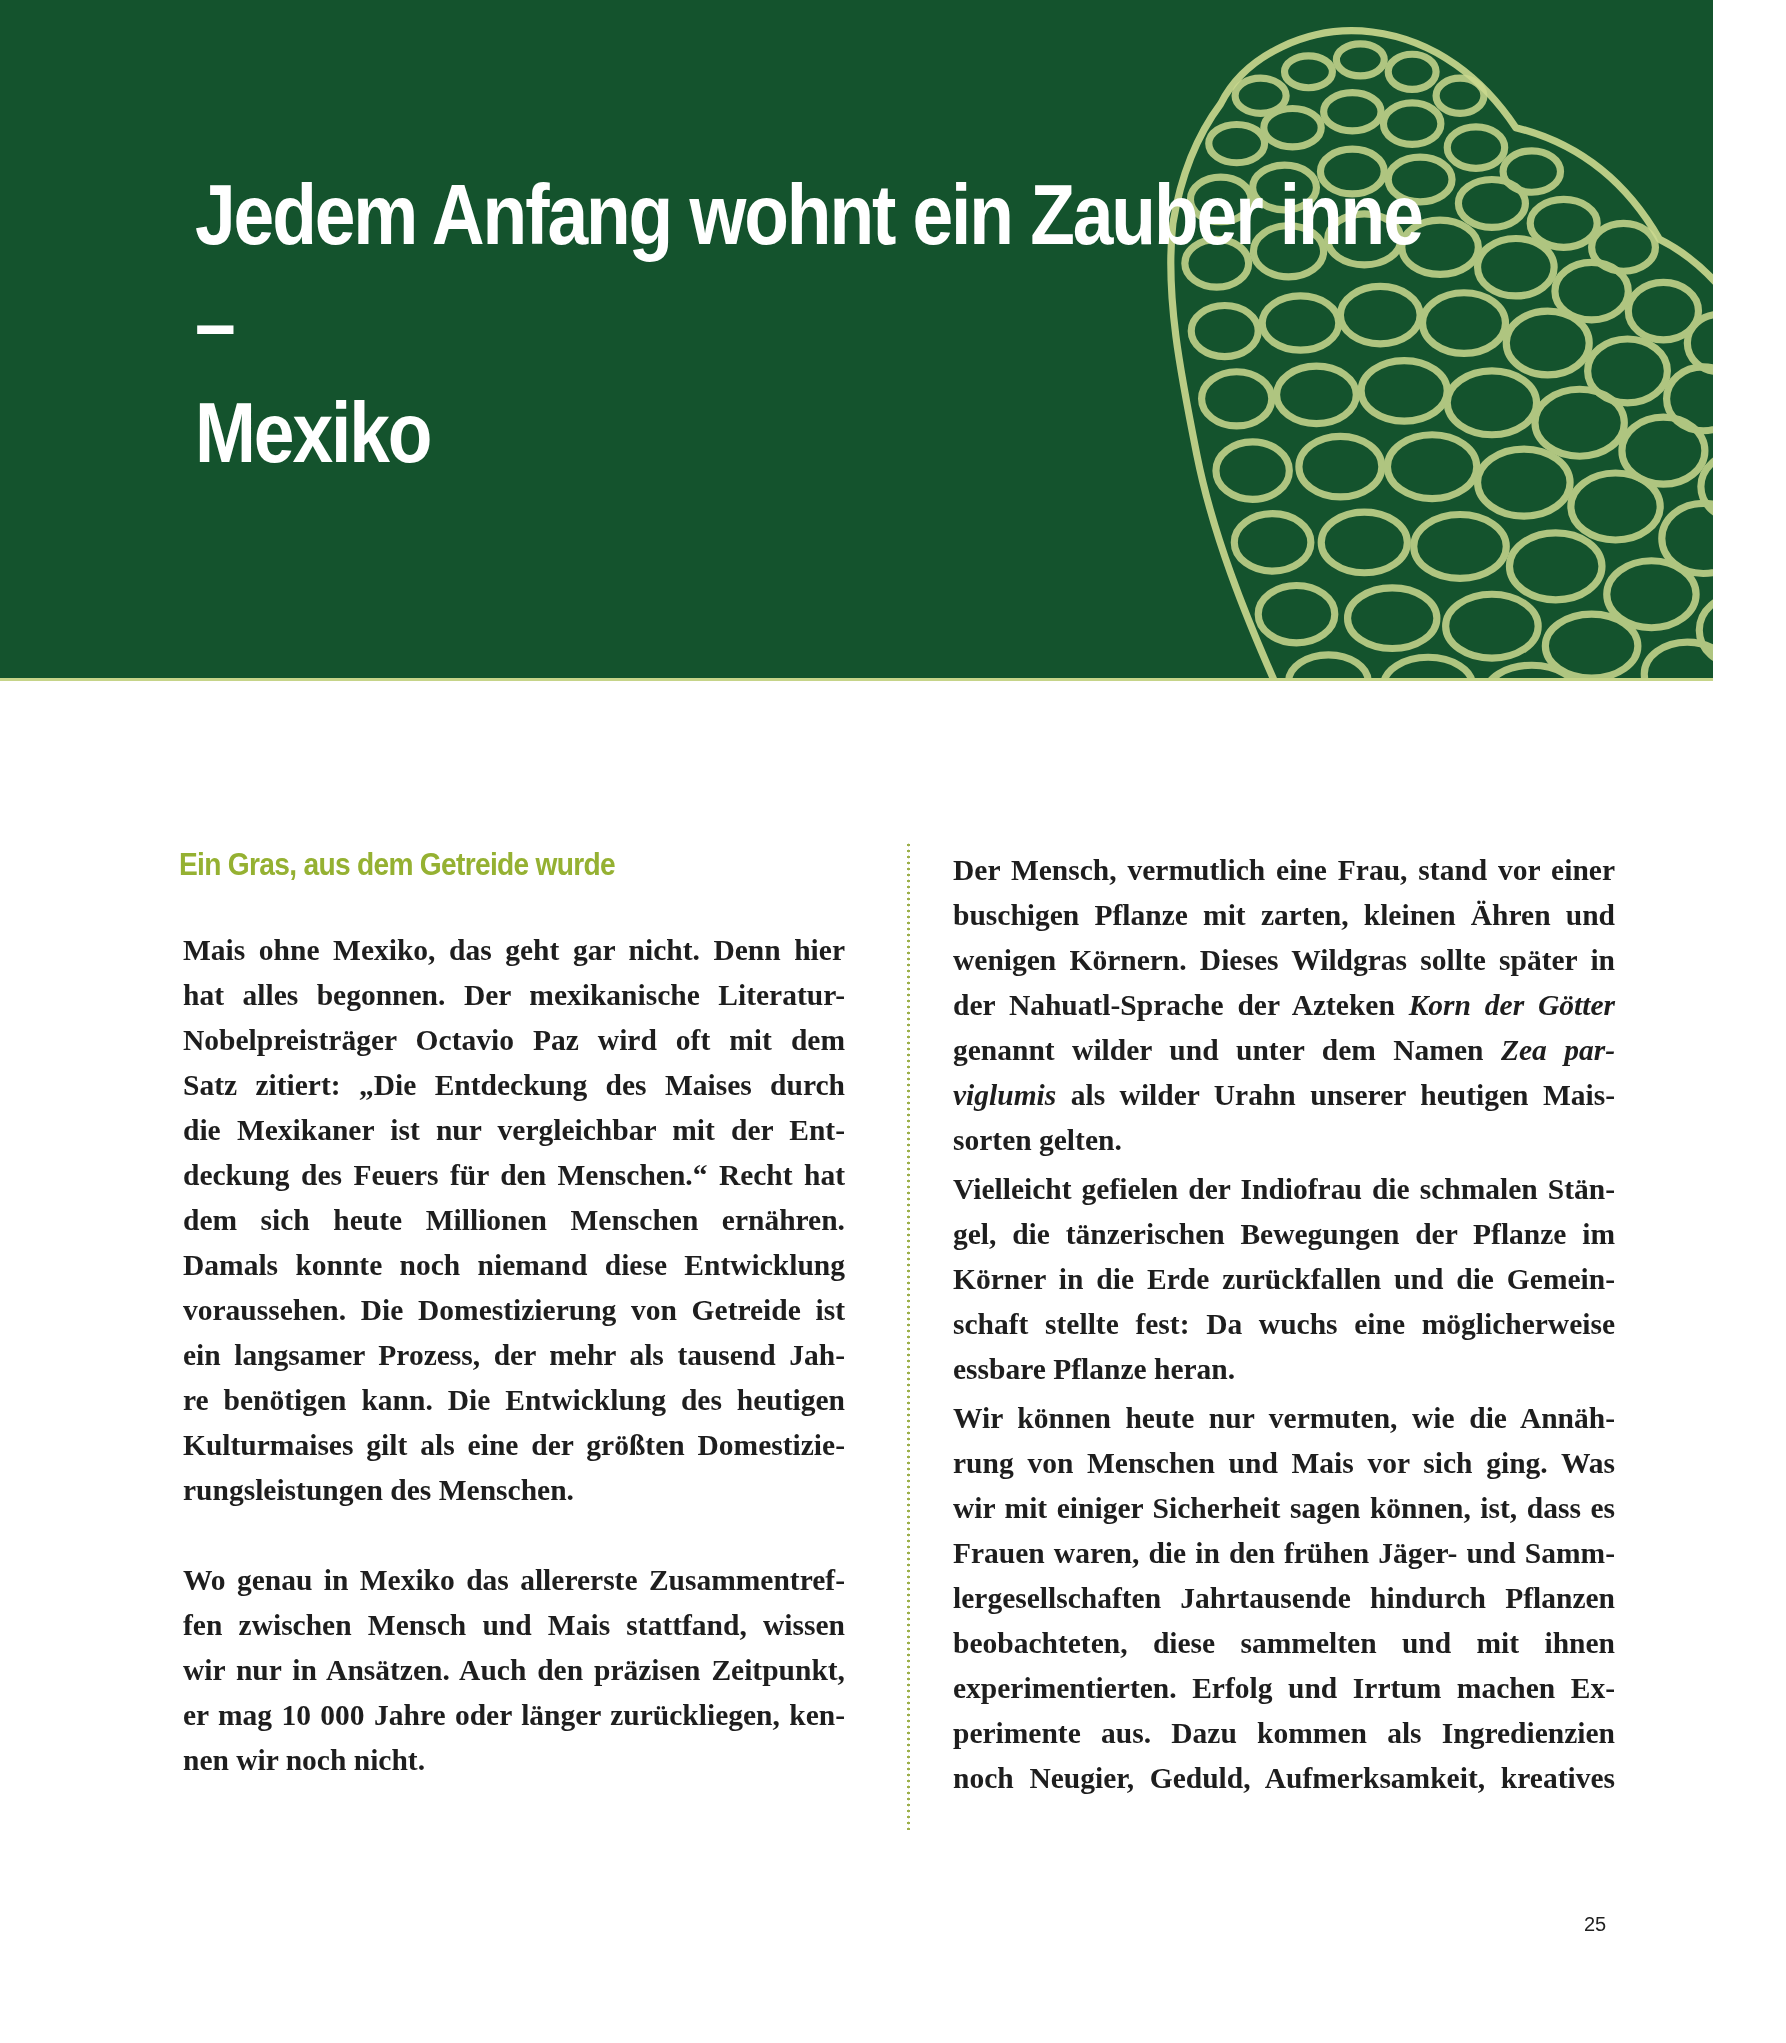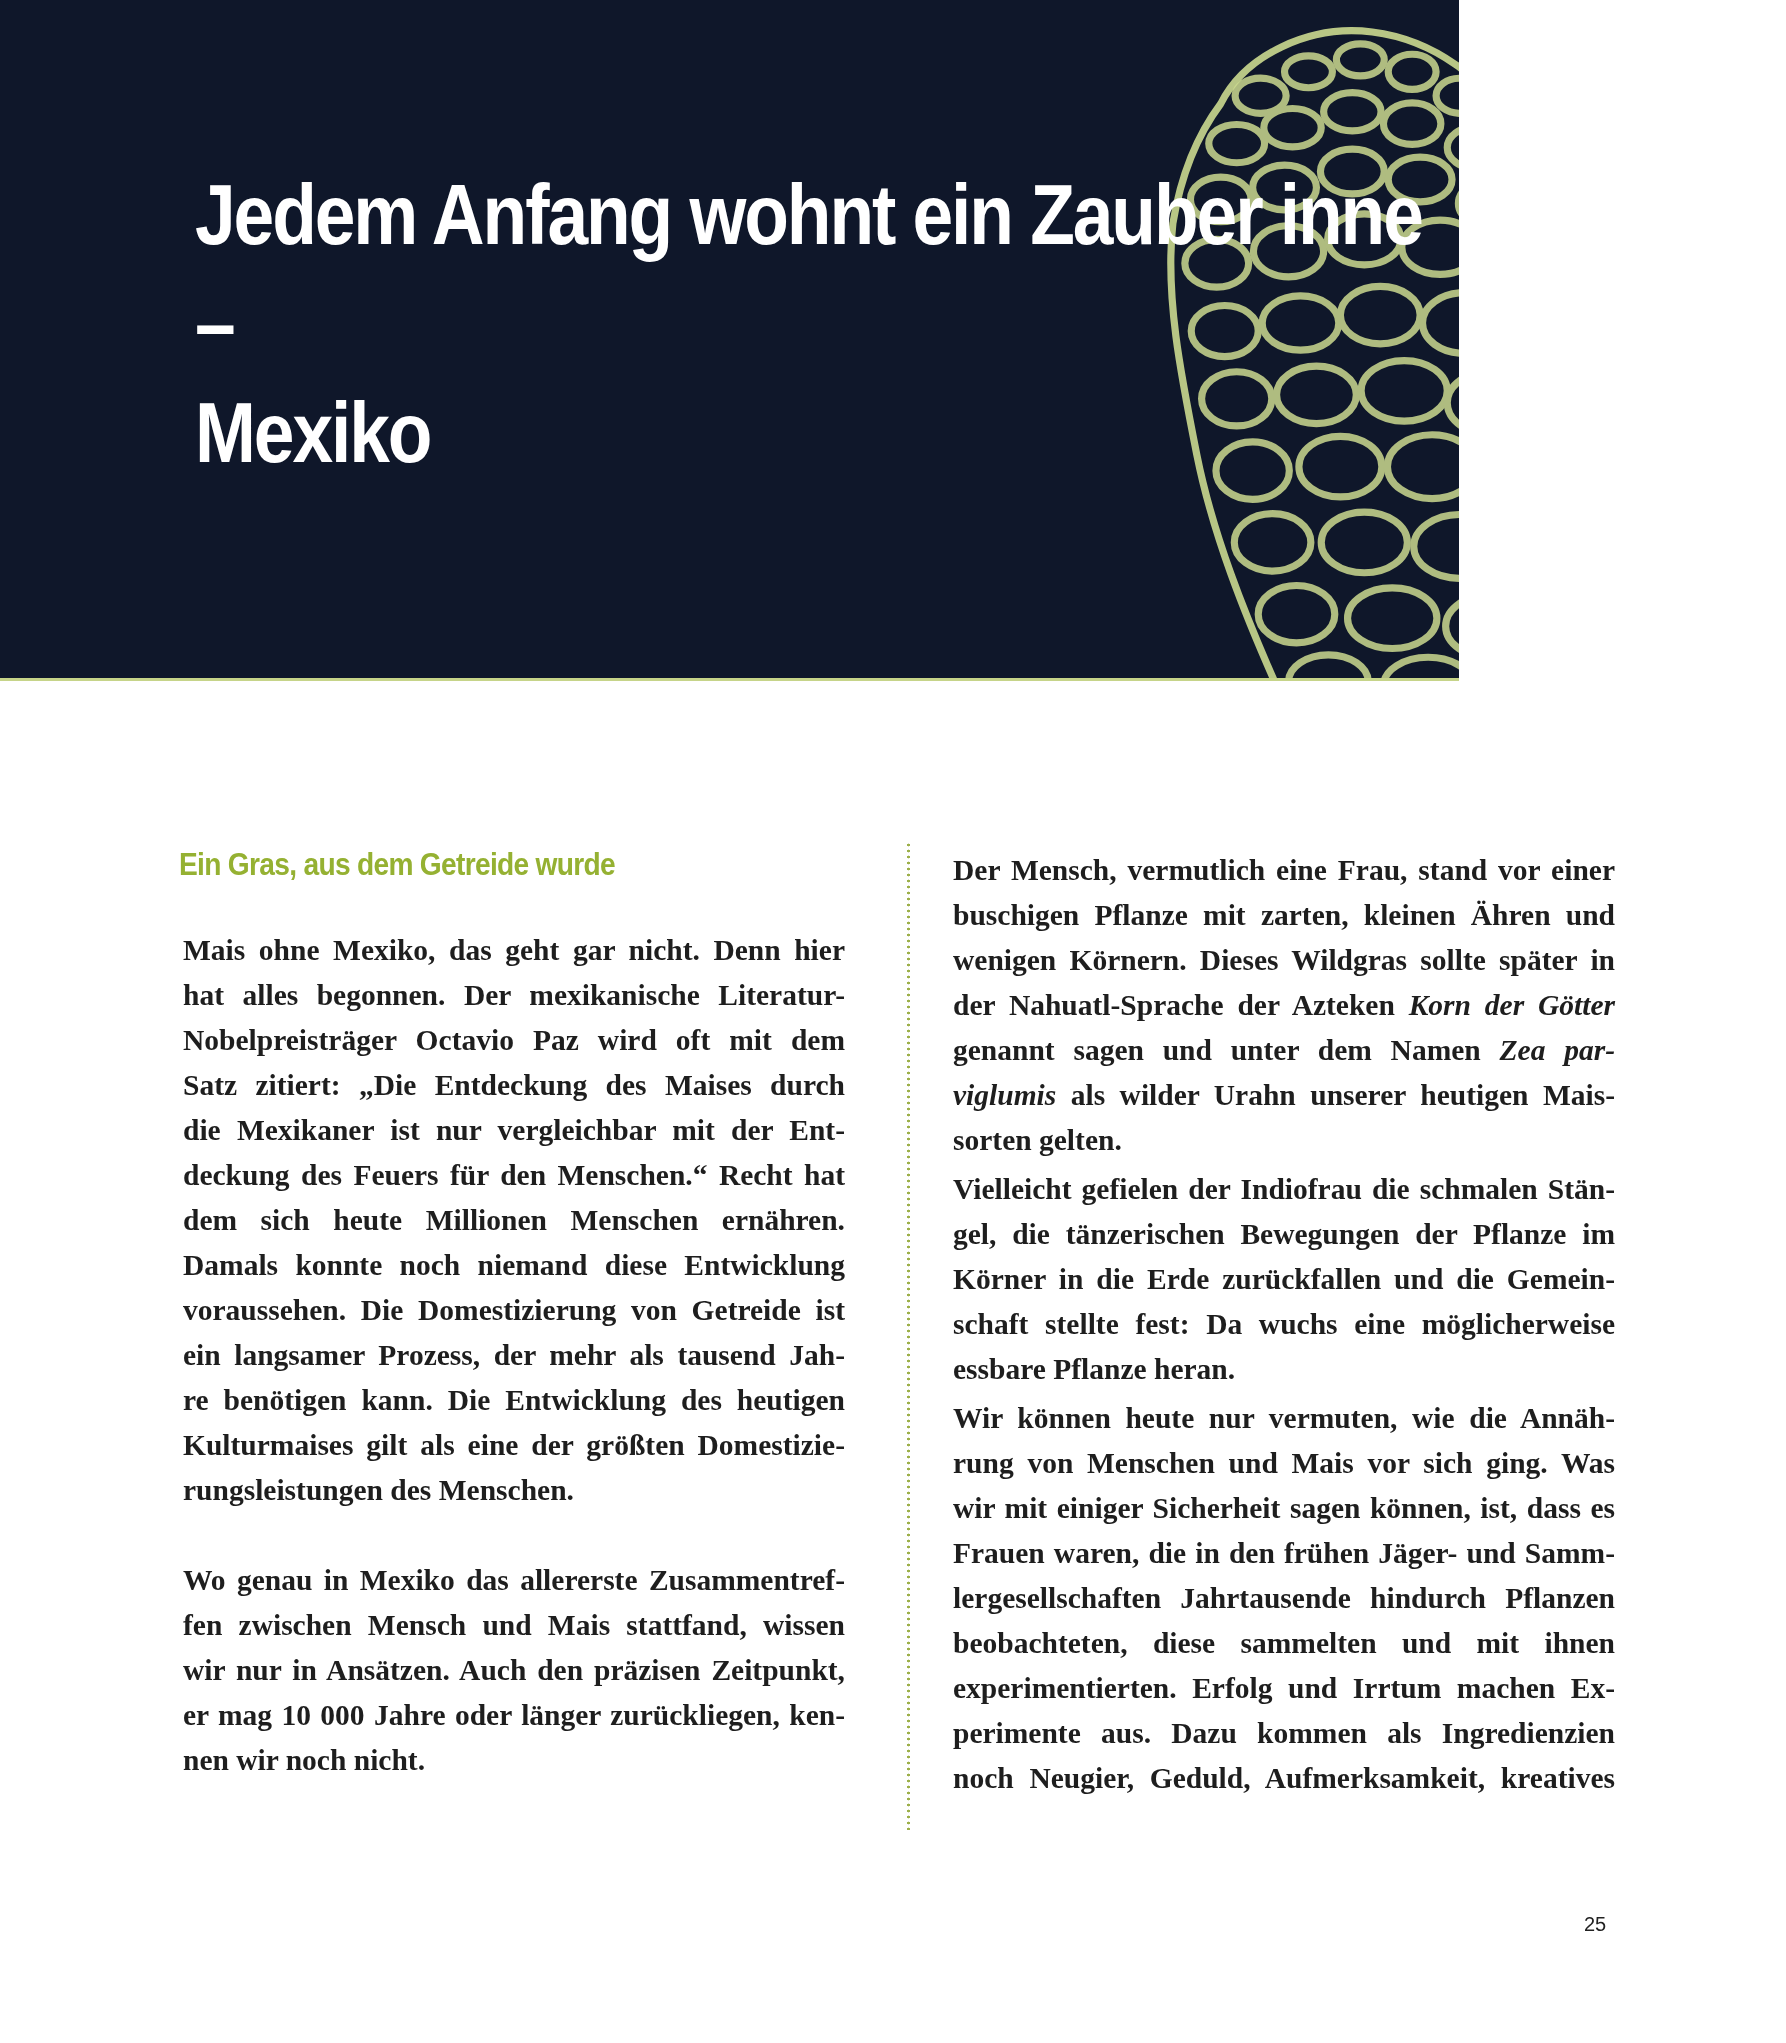--- a/index.html
+++ b/index.html
@@ -3,22 +3,22 @@
   <meta charset="utf-8">
   <style>
     html, body { margin: 0; padding: 0; }
     body {
       width: 1787px; height: 2043px; position: relative; overflow: hidden;
       background: #ffffff;
       font-family: "Liberation Serif", "DejaVu Serif", serif;
       color: #1e1e1e;
     }
     .header-band {
-      position: absolute; left: 0; top: 0; width: 1459px; height: 681px;
-      background: #0f172a; overflow: hidden;
+      position: absolute; left: 0; top: 0; width: 1713px; height: 681px;
+      background: #14532d; overflow: hidden;
     }
     .header-band .edge {
       position: absolute; left: 0; bottom: 0; width: 100%; height: 3.2px; background: #c6d489;
     }
     .corn-illustration { position: absolute; left: 1133px; top: 8px; width: 662px; height: 678px; }
     .title {
       position: absolute; left: 195px; top: 160px; width: 1437px;
       font-family: "Liberation Sans", "DejaVu Sans", sans-serif;
       font-weight: bold; font-size: 85px; line-height: 109px;
       color: #ffffff; letter-spacing: -2.4px;
@@ -161,21 +161,21 @@
 </div>
 
 <div class="divider"></div>
 
 <div class="col right">
   <p class="para">
     <span class="line">Der Mensch, vermutlich eine Frau, stand vor einer</span>
     <span class="line">buschigen Pflanze mit zarten, kleinen Ähren und</span>
     <span class="line">wenigen Körnern. Dieses Wildgras sollte später in</span>
     <span class="line"><span>der Nahuatl-Sprache der Azteken </span><i>Korn der Götter</i></span>
-    <span class="line"><span>genannt sagen und unter dem Namen </span><i>Zea par-</i></span>
+    <span class="line"><span>genannt wilder und unter dem Namen </span><i>Zea par-</i></span>
     <span class="line"><i>viglumis</i><span> als wilder Urahn unserer heutigen Mais-</span></span>
     <span class="line last">sorten gelten.</span>
   </p>
   <p class="para">
     <span class="line">Vielleicht gefielen der Indiofrau die schmalen Stän-</span>
     <span class="line">gel, die tänzerischen Bewegungen der Pflanze im</span>
     <span class="line">Körner in die Erde zurückfallen und die Gemein-</span>
     <span class="line">schaft stellte fest: Da wuchs eine möglicherweise</span>
     <span class="line last">essbare Pflanze heran.</span>
   </p>

